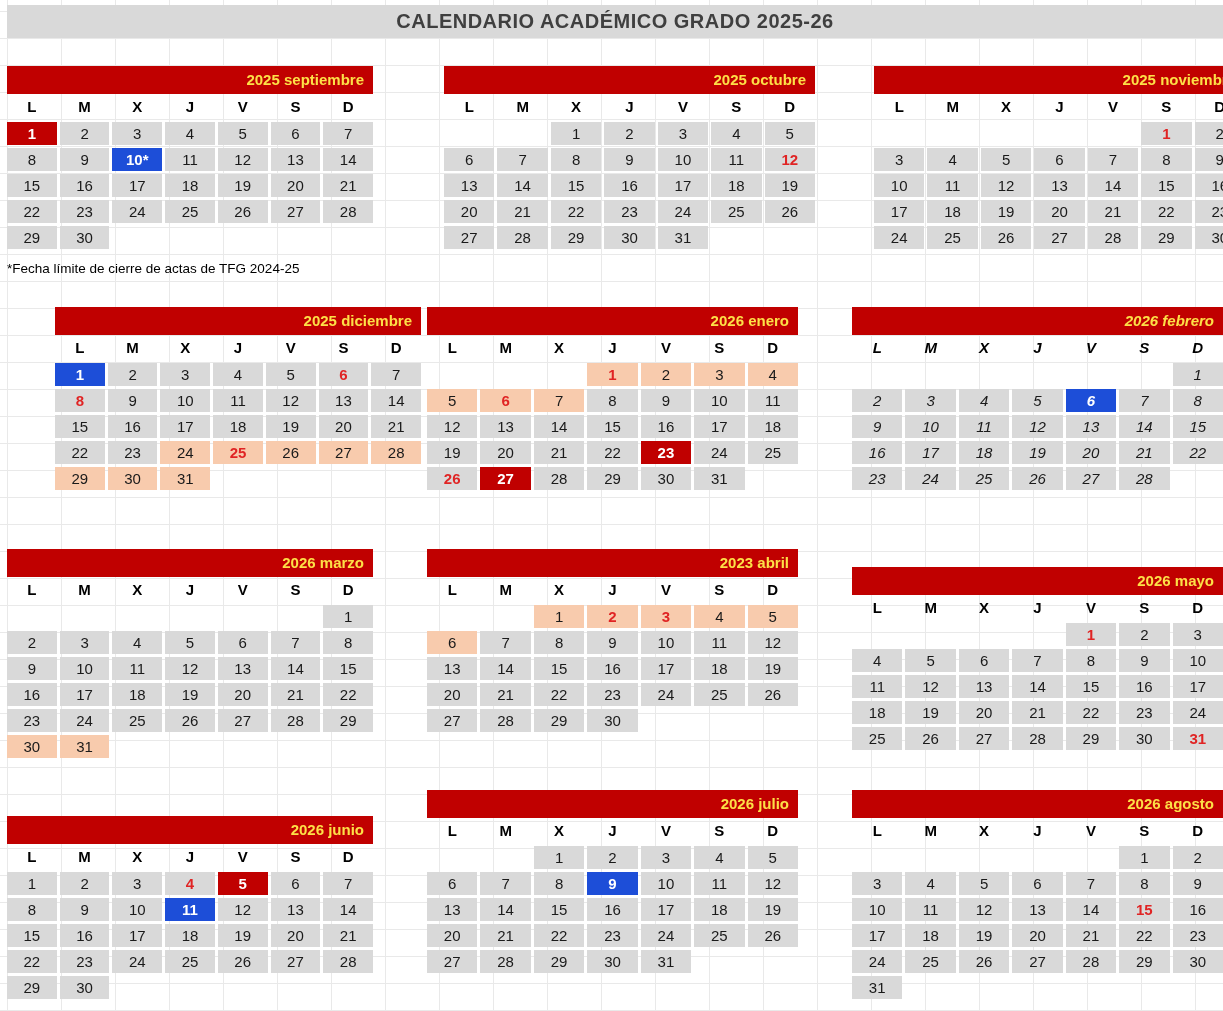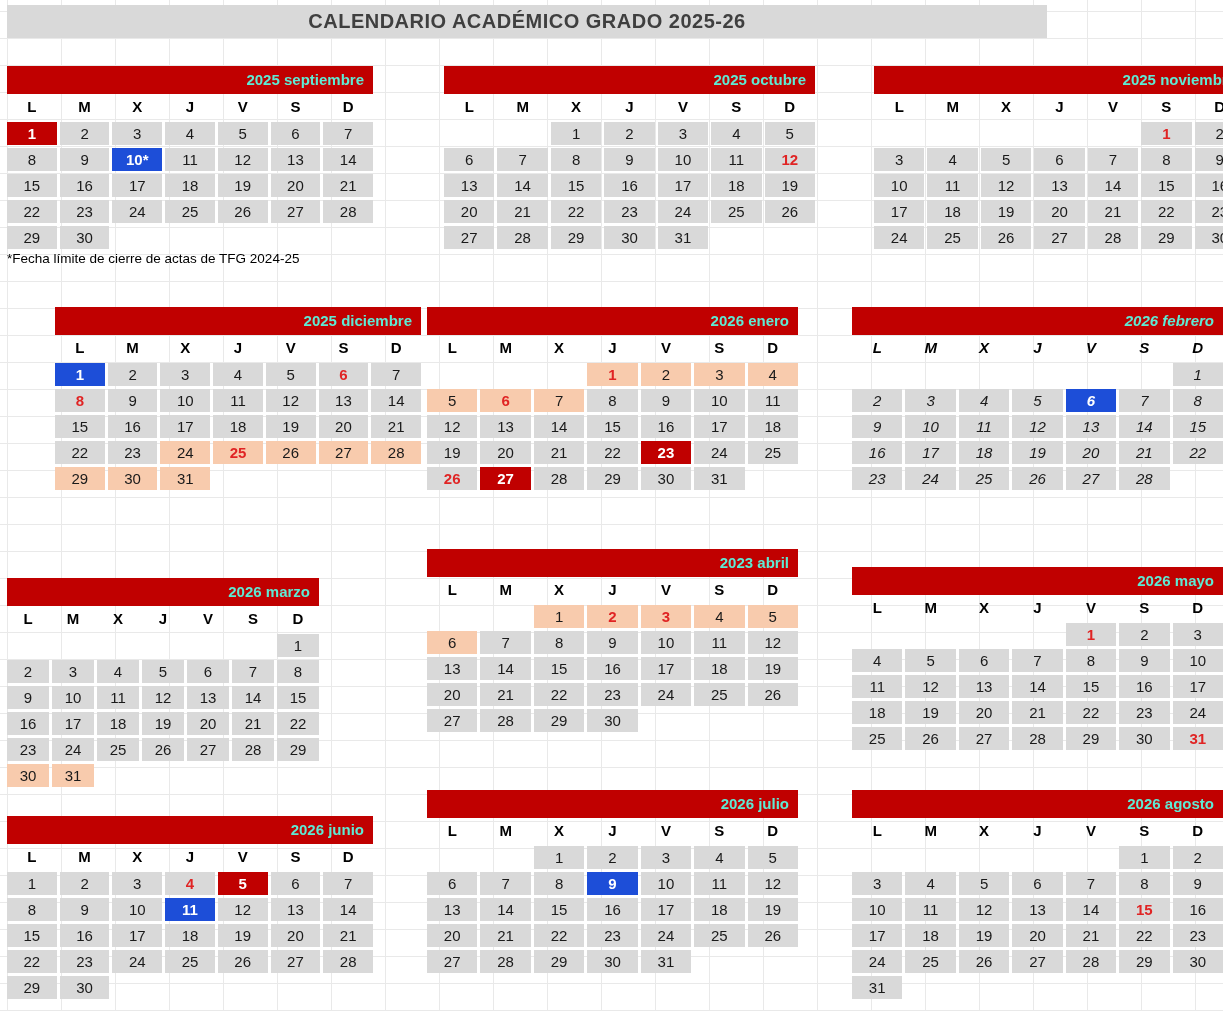--- a/index.html
+++ b/index.html
@@ -7,41 +7,41 @@
     width:1223px;height:1011px;position:relative;overflow:hidden;
     background:#ffffff;
     background-image:
       linear-gradient(to right,#e9e9e9 1px,transparent 1px),
       linear-gradient(to bottom,#e9e9e9 1px,transparent 1px);
     background-size:54px 27px;
     background-position:7px 11px;
     font-family:"Liberation Sans",sans-serif;
   }
   .title-bar{
-    position:absolute;left:7px;top:5px;width:1040px;height:33px;
+    position:absolute;left:7px;top:5px;width:1216px;height:33px;
     background:#D9D9D9;text-align:center;line-height:33px;
     font-size:20px;font-weight:bold;color:#3F3F3F;letter-spacing:.5px;
   }
   .month{position:absolute;}
   .mh{
-    height:28px;line-height:28px;background:#C00000;color:#5eead4;
+    height:28px;line-height:28px;background:#C00000;color:#fde047;
     font-weight:bold;font-size:15px;text-align:right;padding-right:9px;
     box-sizing:border-box;margin-bottom:1px;
   }
   .week{display:grid;grid-template-columns:repeat(7,1fr);column-gap:3px;margin-top:3px;}
   .dow{margin-top:0;}
   .cell{height:23px;line-height:23px;text-align:center;font-size:15px;color:#1a1a1a;}
   .hd{font-weight:bold;height:24px;line-height:24px;color:#000000;background:transparent;}
   .empty{background:transparent;}
   .c-g{background:#D9D9D9;}
   .c-p{background:#F8CBAD;}
   .red{color:#E02424;font-weight:bold;}
   .c-R{background:#C00000;color:#ffffff;font-weight:bold;}
   .c-G{background:#1d4ed8;color:#ffffff;font-weight:bold;}
-  .footnote{margin-top:2px;font-size:13.5px;color:#000000;text-align:left;white-space:nowrap;}
+  .footnote{margin-top:12px;font-size:13.5px;color:#000000;text-align:left;white-space:nowrap;}
 </style>
 </head>
 <body>
 
 <div class="title-bar">CALENDARIO ACADÉMICO GRADO 2025-26</div>
 
 <div id="months">
     <div class="month" style="left: 7px; top: 66px; width: 366px;">
       <div class="mh">2025 septiembre</div>
       <div class="week dow">
@@ -378,21 +378,21 @@
       <div class="week">
         <div class="cell day c-g">23</div>
         <div class="cell day c-g">24</div>
         <div class="cell day c-g">25</div>
         <div class="cell day c-g">26</div>
         <div class="cell day c-g">27</div>
         <div class="cell day c-g">28</div>
         <div class="cell empty"></div>
       </div>
     </div>
-    <div class="month" style="left: 7px; top: 549px; width: 312px; margin-top: 29px;">
+    <div class="month" style="left: 7px; top: 549px; width: 366px;">
       <div class="mh">2026 marzo</div>
       <div class="week dow">
         <div class="cell hd">L</div>
         <div class="cell hd">M</div>
         <div class="cell hd">X</div>
         <div class="cell hd">J</div>
         <div class="cell hd">V</div>
         <div class="cell hd">S</div>
         <div class="cell hd">D</div>
       </div>

